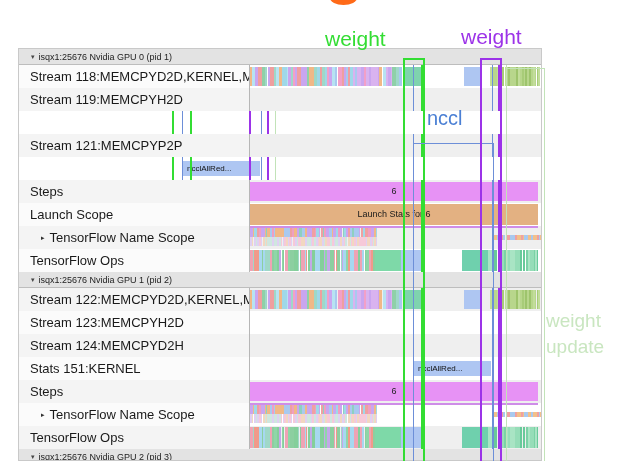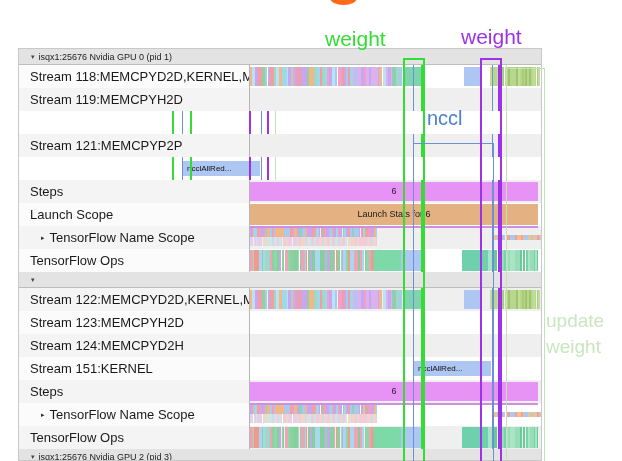--- a/index.html
+++ b/index.html
@@ -69,22 +69,22 @@
 <body>
 
 <div id="root">
 
   <div id="orange-blob"></div>
 
   <div class="anno" id="anno-concat">weight</div>
   <div class="anno" id="anno-split">weight</div>
   <div class="anno" id="anno-nccl">nccl</div>
   <div class="anno" id="anno-weight">
+    <span>weight</span>
     <span>update</span>
-    <span>weight</span>
   </div>
 
   <div class="box" id="box-concat"></div>
   <div class="box" id="box-nccl"></div>
   <div class="box" id="box-split"></div>
   <div class="box" id="box-weight"></div>
 
   <div id="panel">
       <div class="grp-header">
         <span class="caret">▾</span>
@@ -553,20 +553,21 @@
           <div class="vline" style="left: 171px; width: 2px; background: rgb(51, 221, 51);"></div>
           <div class="vline" style="left: 163px; width: 1px; background: rgb(109, 143, 216);"></div>
           <div class="vline" style="left: 242px; width: 1px; background: rgb(109, 143, 216);"></div>
           <div class="vline" style="left: 230px; width: 2px; background: rgb(156, 51, 232);"></div>
           <div class="vline" style="left: 248px; width: 2px; background: rgb(156, 51, 232);"></div>
           <div class="vline" style="left: 256px; width: 1px; background: rgb(194, 227, 184);"></div>
         </div>
       </div>
       <div class="grp-header">
         <span class="caret">▾</span>
+        <span class="gtitle">isqx1:25676 Nvidia GPU 1 (pid 2)</span>
       </div>
       <div class="row alt">
         <div class="lbl">
           <span>Stream 122:MEMCPYD2D,KERNEL,MI</span>
         </div>
         <div class="track">
           <div class="stripes " style="left: 0px; width: 1.6px; background: rgb(240, 184, 135); top: 2px; height: 19px;"></div>
           <div class="stripes " style="left: 1.6px; width: 3.5px; background: rgb(183, 227, 242); top: 2px; height: 19px;"></div>
           <div class="stripes " style="left: 5.1px; width: 2.9px; background: rgb(201, 166, 239); top: 2px; height: 19px;"></div>
           <div class="stripes " style="left: 8px; width: 3.6px; background: rgb(239, 159, 159); top: 2px; height: 19px;"></div>
@@ -686,21 +687,21 @@
           <div class="vline" style="left: 171px; width: 2px; background: rgb(51, 221, 51);"></div>
           <div class="vline" style="left: 163px; width: 1px; background: rgb(109, 143, 216);"></div>
           <div class="vline" style="left: 242px; width: 1px; background: rgb(109, 143, 216);"></div>
           <div class="vline" style="left: 230px; width: 2px; background: rgb(156, 51, 232);"></div>
           <div class="vline" style="left: 248px; width: 2px; background: rgb(156, 51, 232);"></div>
           <div class="vline" style="left: 256px; width: 1px; background: rgb(194, 227, 184);"></div>
         </div>
       </div>
       <div class="row">
         <div class="lbl">
-          <span>Stream 151:KERNEL</span>
+          <span>Stats 151:KERNEL</span>
         </div>
         <div class="track">
           <div class="nccl-bar" style="left: 164px; width: 77px;">ncclAllRed...</div>
           <div class="vline" style="left: 153px; width: 2px; background: rgb(51, 221, 51);"></div>
           <div class="vline" style="left: 171px; width: 2px; background: rgb(51, 221, 51);"></div>
           <div class="vline" style="left: 163px; width: 1px; background: rgb(109, 143, 216);"></div>
           <div class="vline" style="left: 242px; width: 1px; background: rgb(109, 143, 216);"></div>
           <div class="vline" style="left: 230px; width: 2px; background: rgb(156, 51, 232);"></div>
           <div class="vline" style="left: 248px; width: 2px; background: rgb(156, 51, 232);"></div>
           <div class="vline" style="left: 256px; width: 1px; background: rgb(194, 227, 184);"></div>

